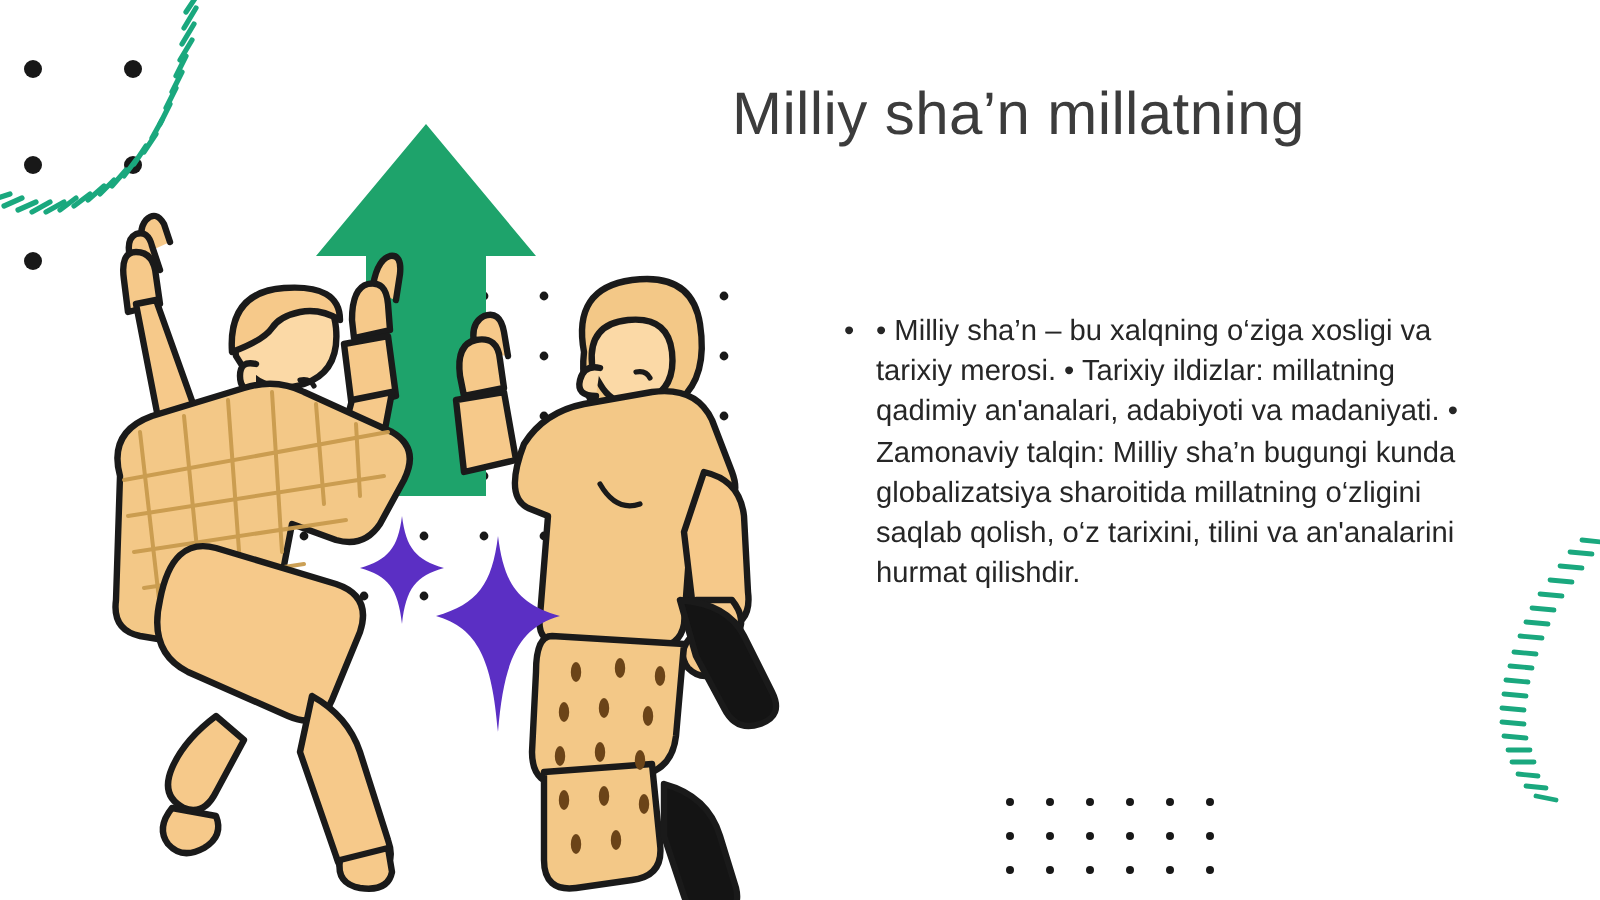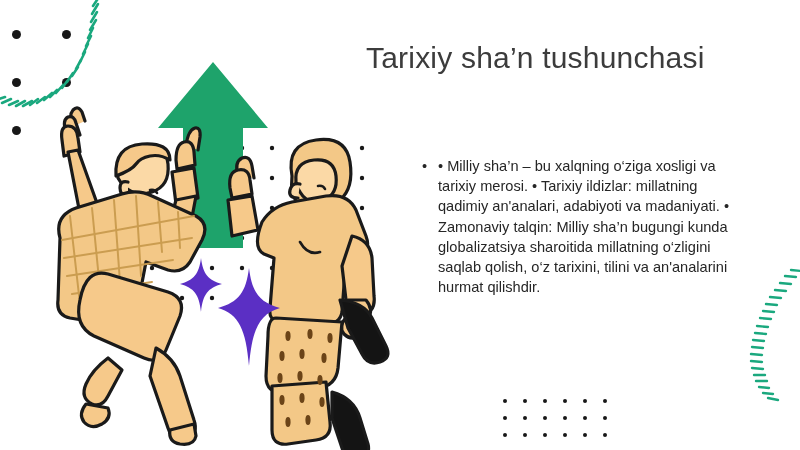--- a/index.html
+++ b/index.html
@@ -275,21 +275,21 @@
     </g>
 
     <g>
       <path d="M201,258 C203,274 208,280 222,284 C208,288 203,294 201,312 C199,294 194,288 180,284 C194,280 199,274 201,258 Z" fill="#5b2fc4"></path>
     </g>
     <g>
       <path d="M249,268 C252,292 259,302 280,308 C259,314 252,330 249,366 C246,330 239,314 218,308 C239,302 246,292 249,268 Z" fill="#5b2fc4"></path>
     </g>
   </svg>
 
-  <div class="title">Tarixiy sha’n tushunchasi</div>
+  <div class="title">Milliy sha’n millatning</div>
 
   <div class="body-block">
     <div class="body-item">
       <span class="lead-bullet">•</span>
       <span>• Milliy sha’n – bu xalqning o‘ziga xosligi va tarixiy merosi.   • Tarixiy ildizlar:  millatning qadimiy an'analari, adabiyoti va madaniyati.   • Zamonaviy talqin: Milliy sha’n bugungi kunda globalizatsiya sharoitida millatning o‘zligini saqlab qolish, o‘z tarixini, tilini va an'analarini hurmat qilishdir.</span>
     </div>
   </div>
 
 </div>
 

